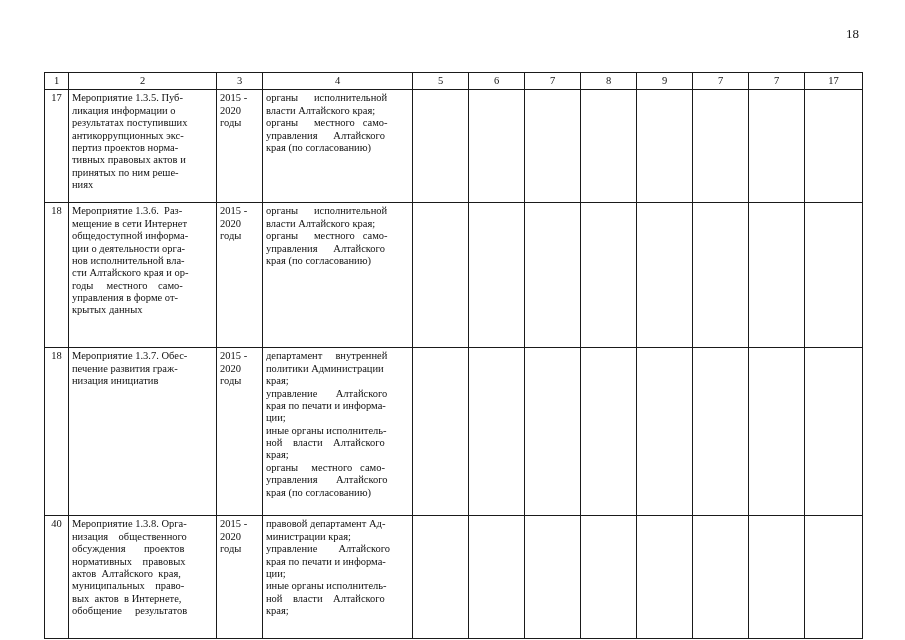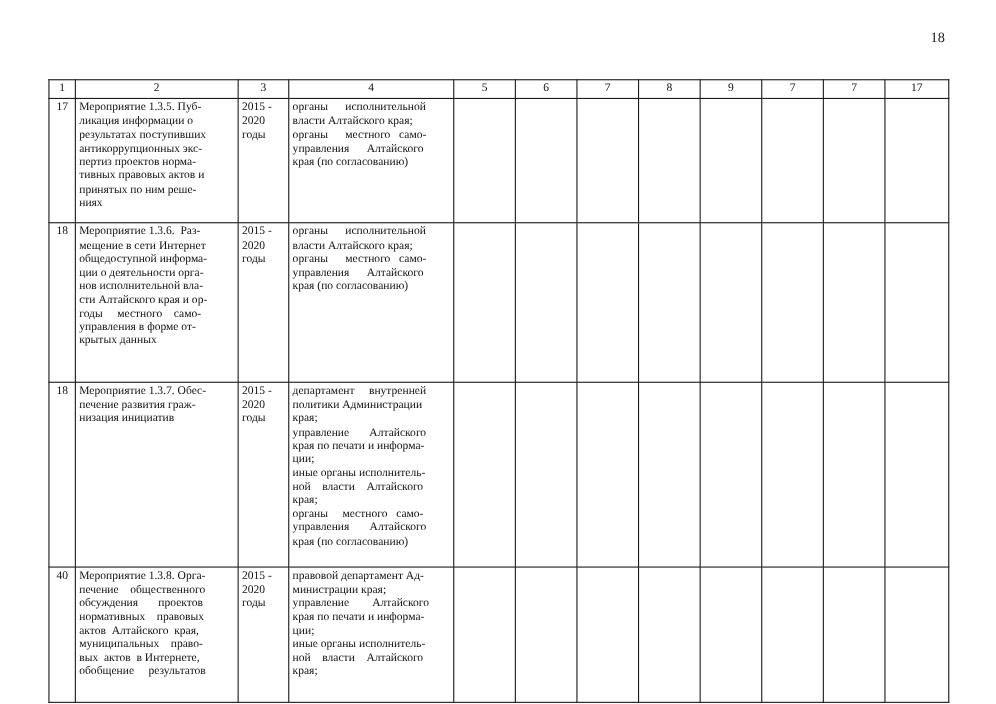--- a/index.html
+++ b/index.html
@@ -233,21 +233,21 @@
           <td class="c-blank"></td>
           <td class="c-blank"></td>
           <td class="c-blank"></td>
           <td class="c-blank"></td>
         </tr>
 
         <tr class="row-20">
           <td class="c-num num-cell">40</td>
           <td class="c-event">
               <span class="cell-line">Мероприятие 1.3.8. Орга-
-печение    общественного
+низация    общественного
 обсуждения       проектов
 нормативных    правовых
 актов  Алтайского  края,
 муниципальных    право-
 вых  актов  в Интернете,
 обобщение     результатов</span>
             </td>
           <td class="c-years">
               <span class="cell-line">2015 -
 2020

